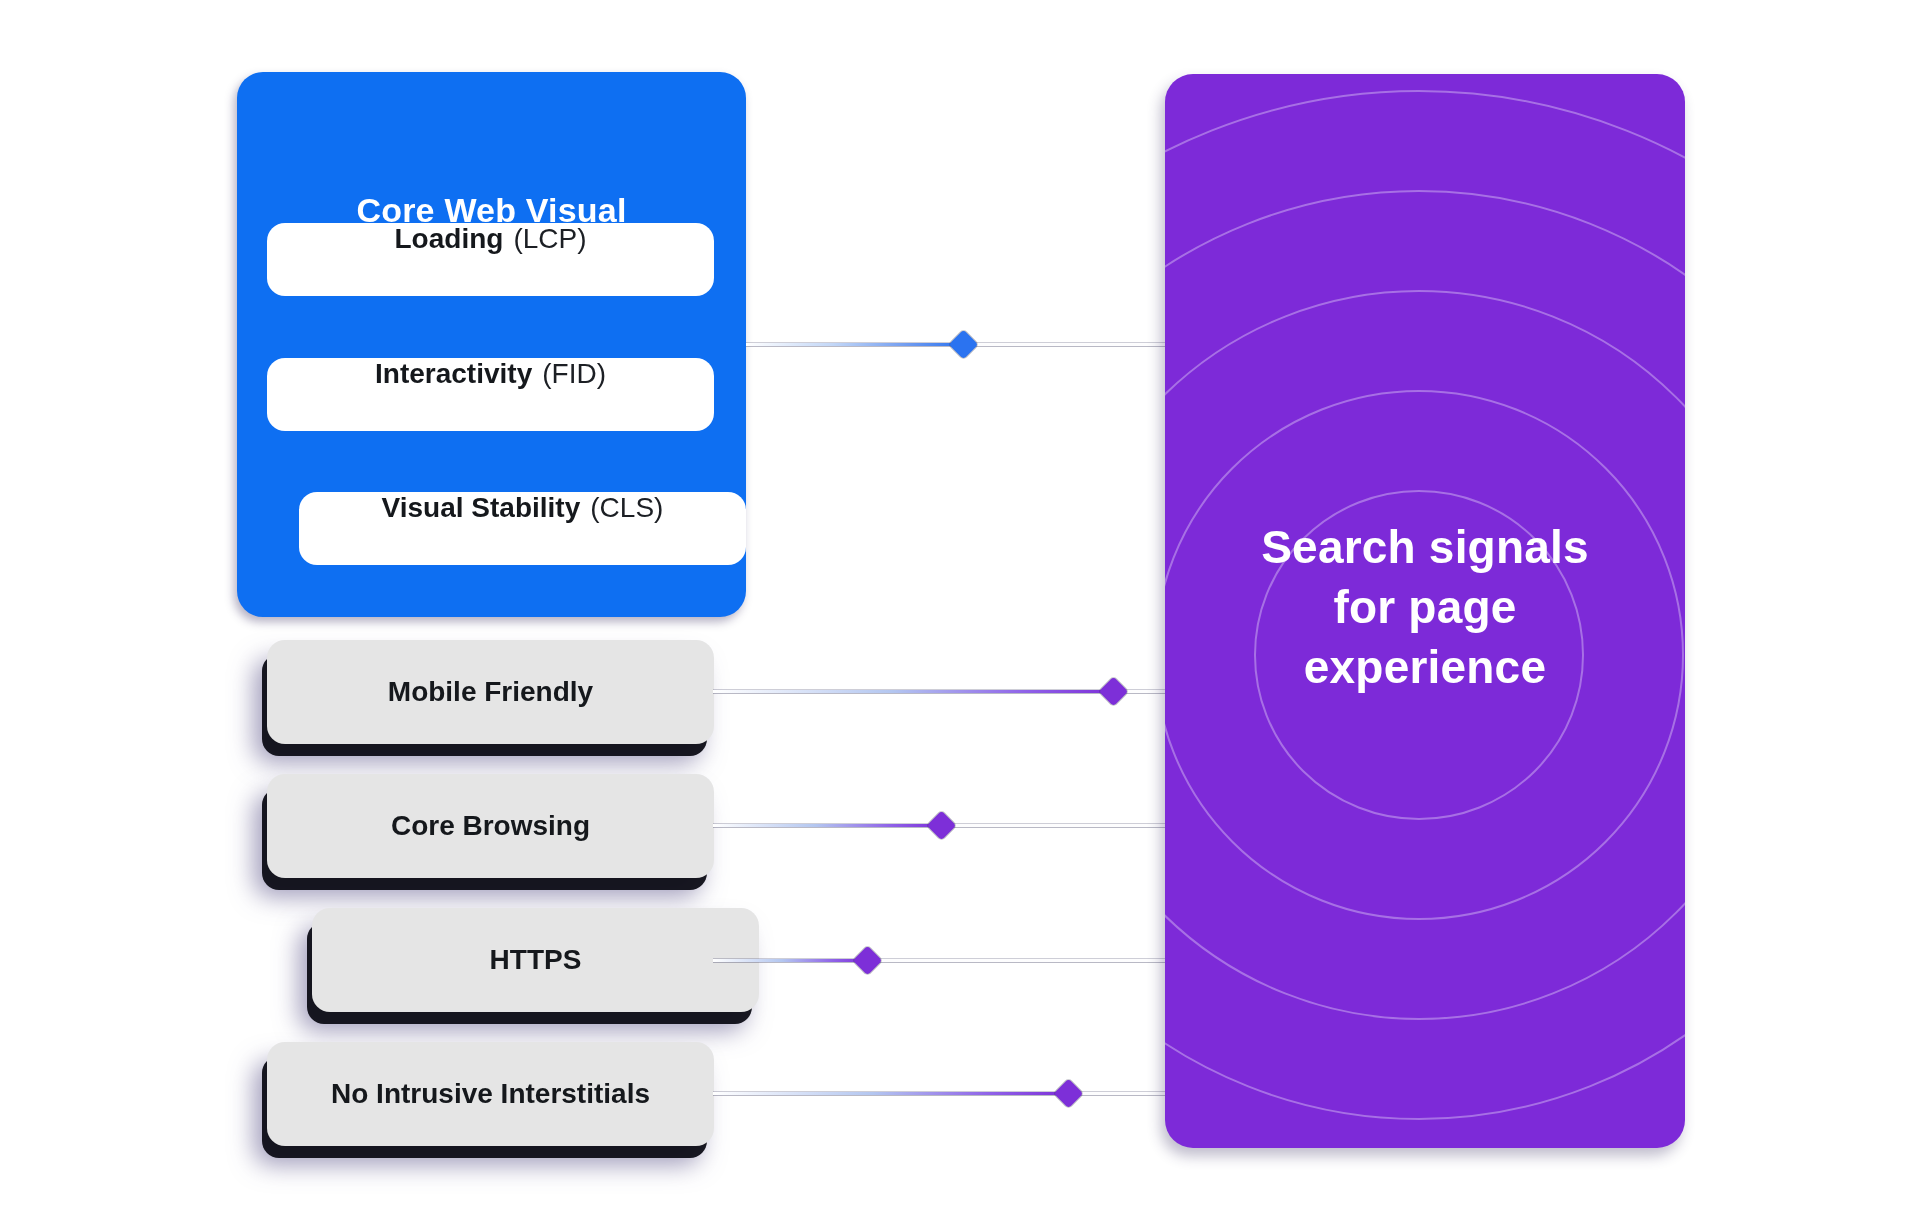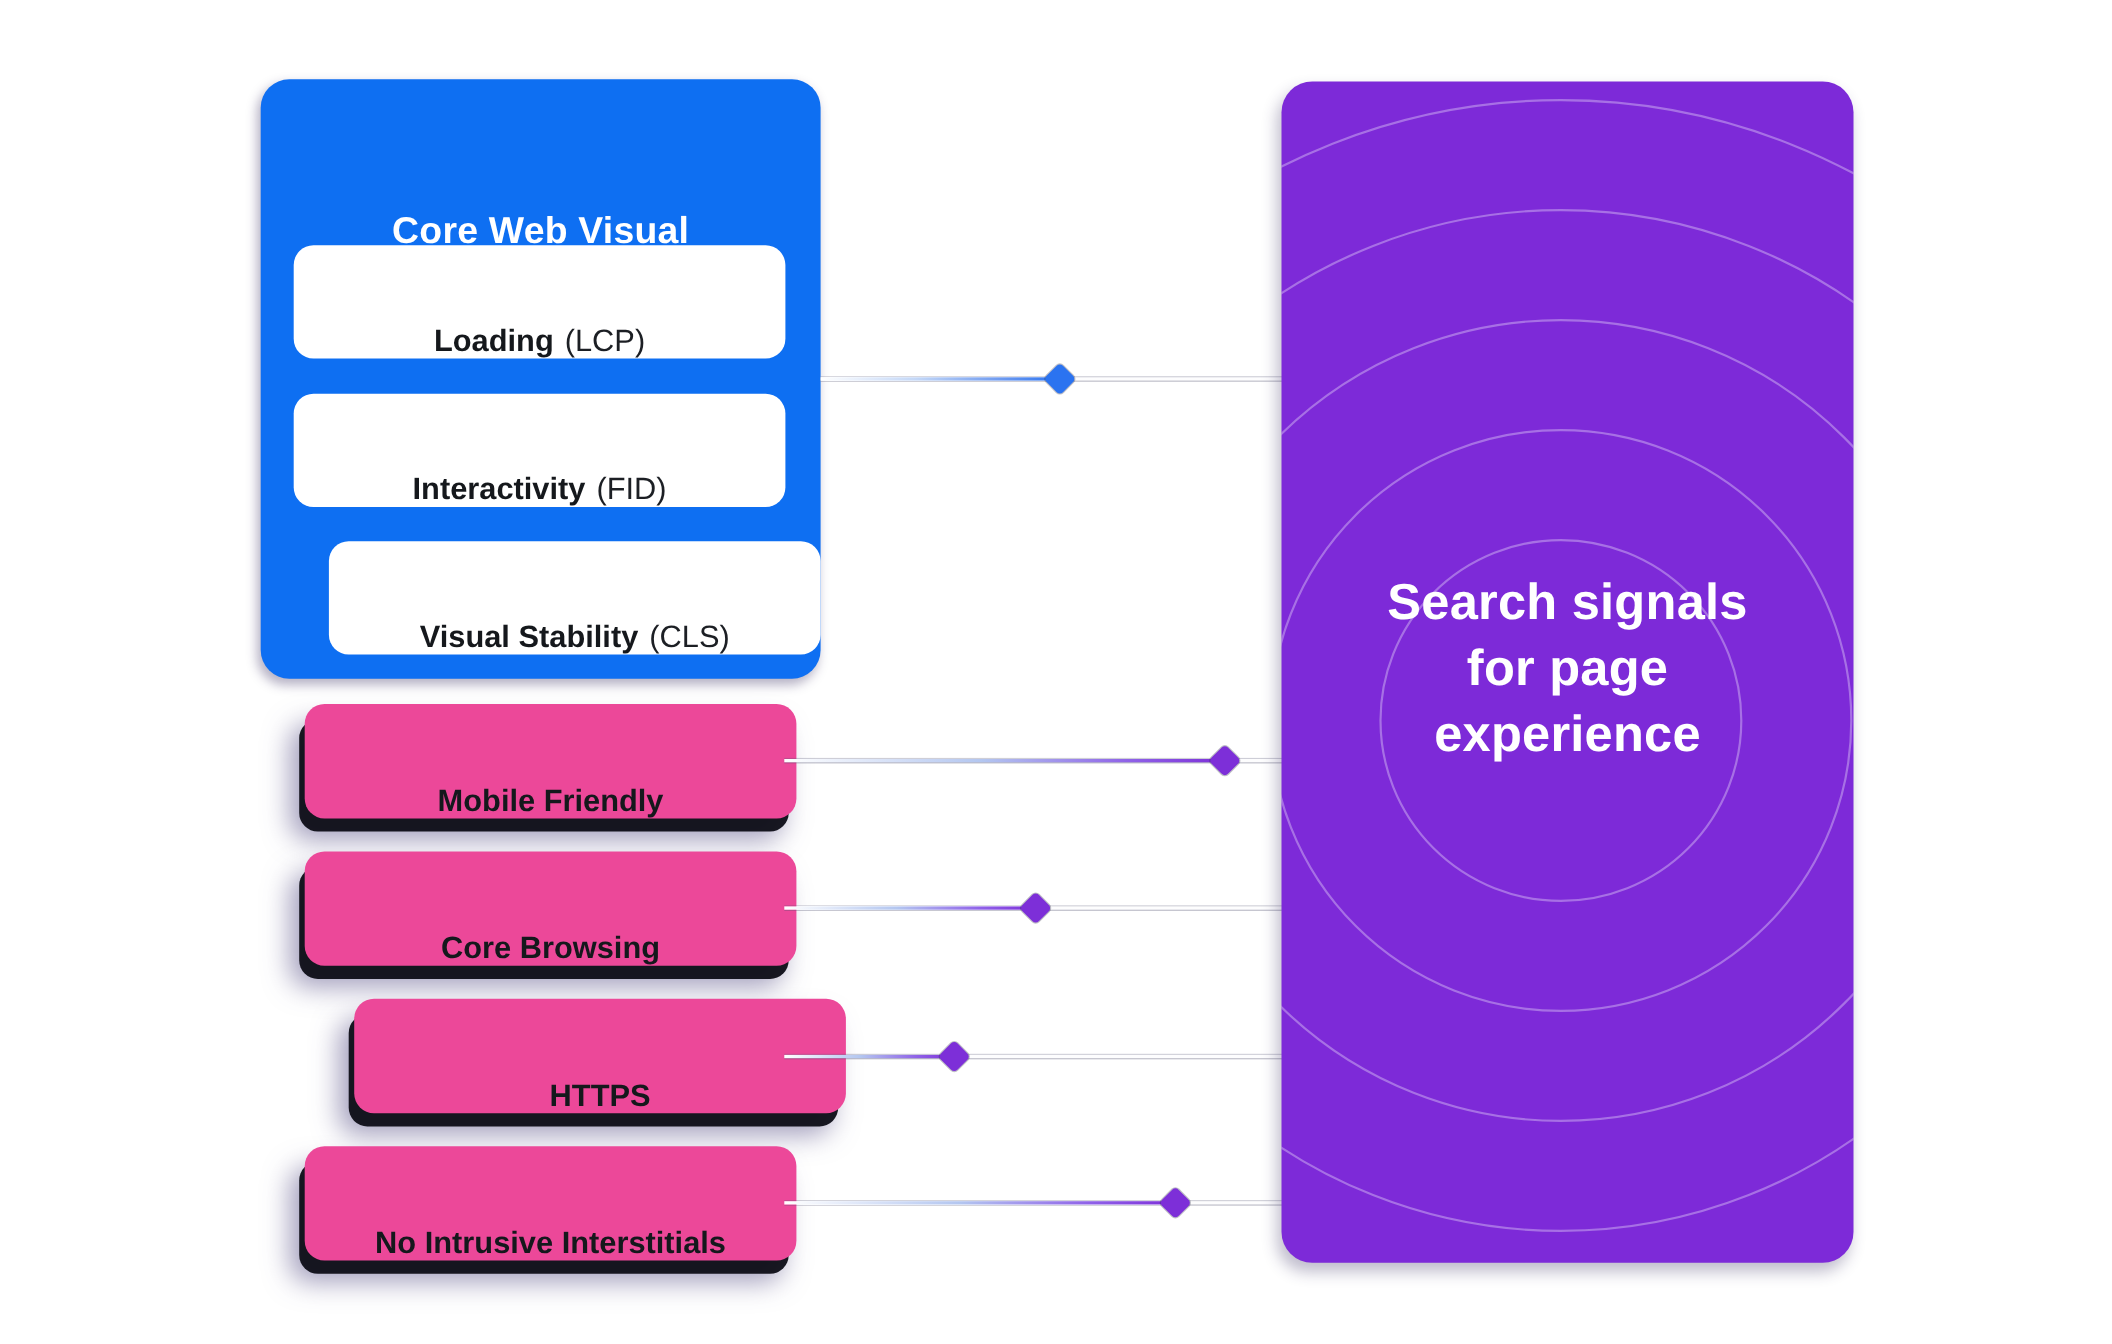--- a/index.html
+++ b/index.html
@@ -41,51 +41,51 @@
     top: 138px;
     text-align: center;
     color: var(--text-light);
     font-size: 34px;
     font-weight: 700;
     letter-spacing: 0.2px;
   }
   .vital-box {
     position: absolute;
     left: 30px;
-    width: 447px; height: 103px;
+    width: 447px; height: 73px;
     background: #ffffff;
     border-radius: 18px;
     display: flex;
-    align-items: flex-end;
+    align-items: flex-start;
     justify-content: center;
   }
   .vital-box.v0 { top: 151px; }
   .vital-box.v1 { top: 286px; }
   .vital-box.v2 { top: 420px; margin-left: 32px; }
 
   .box-label {
     display: flex;
     gap: 10px;
     align-items: baseline;
     font-size: 28px;
     color: var(--text-dark);
     white-space: nowrap;
   }
   .box-label .b { font-weight: 700; }
   .box-label .r { font-weight: 400; color: #1c1f24; }
 
   
   .signal-box {
     position: absolute;
-    left: 277px;
+    left: 267px;
     width: 447px; height: 104px;
-    background: #ec4899;
+    background: #e5e5e5;
     border-radius: 18px;
     display: flex;
-    align-items: flex-end;
+    align-items: center;
     justify-content: center;
     box-shadow:
       -6px 13px 0 -1px rgba(13, 13, 22, 0.95),
       -13px 19px 24px rgba(88, 80, 135, 0.55);
   }
   .signal-box.s0 { top: 640px; }
   .signal-box.s1 { top: 774px; }
   .signal-box.s2 { top: 908px; margin-left: 45px; }
   .signal-box.s3 { top: 1042px; }
   .signal-box .box-label { font-weight: 700; }

